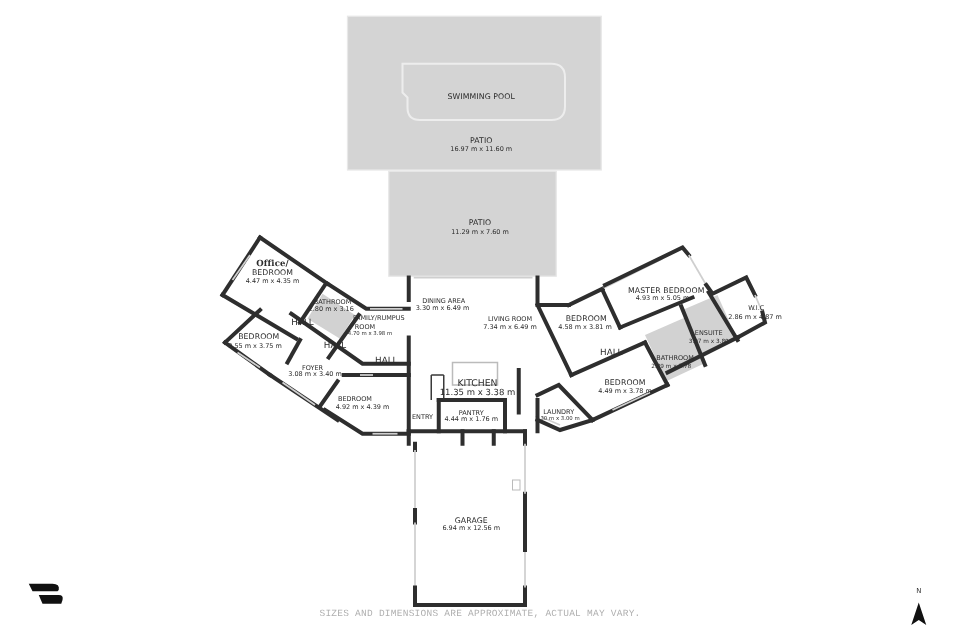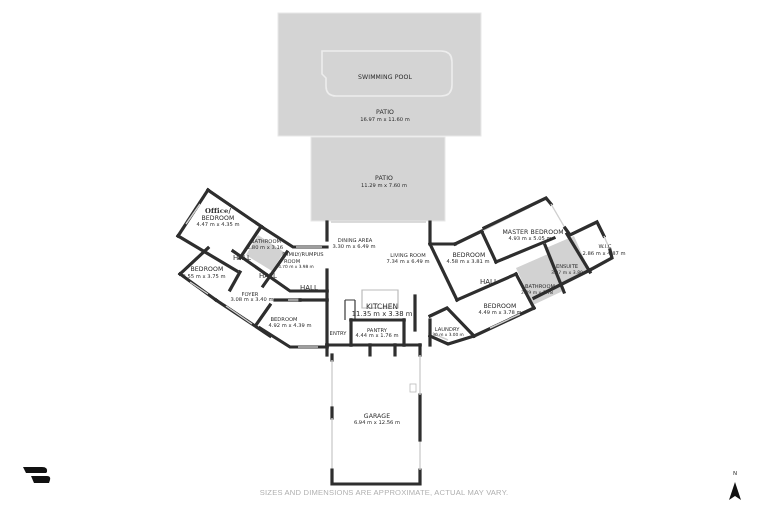--- a/index.html
+++ b/index.html
@@ -10,21 +10,21 @@
   .rd { font-size:5.2px; }
   .big { font-size:7.4px; }
   .bigd { font-size:6.8px; }
   .hall { font-size:7px; }
   .wall { stroke:#2e2e2e; stroke-width:3.2; fill:none; stroke-linecap:square; }
   .thin { stroke:#3a3a3a; stroke-width:1.2; fill:none; }
   .win { stroke:#cfcfcf; stroke-width:1.4; fill:none; }
   .patio { fill:#d4d4d4; stroke:#e8e8e8; stroke-width:1; }
   .wet { fill:#d2d2d2; }
   .poolEdge { fill:none; stroke:#ededed; stroke-width:1.6; }
-  #disclaimer { position:absolute; left:0; width:768px; top:488px; text-align:center; font-size:7.6px; color:#b0b0b0; letter-spacing:0.2px; font-family:Liberation Sans, sans-serif; }
+  #disclaimer { position:absolute; left:0; width:768px; top:488px; text-align:center; font-size:7.6px; color:#b0b0b0; letter-spacing:0.2px; font-family:Liberation Mono, monospace; }
   #logo { position:absolute; left:22px; top:465px; width:32px; height:22px; }
   #north { position:absolute; left:722px; top:470px; width:26px; height:36px; }
   #north .n { position:absolute; left:0; top:0; width:26px; text-align:center; font-size:5.5px; color:#333; font-family:"DejaVu Sans", sans-serif; }
 </style>
 </head>
 <body>
 
 <svg id="plan" viewBox="0 0 768 512">
 
   <g>

